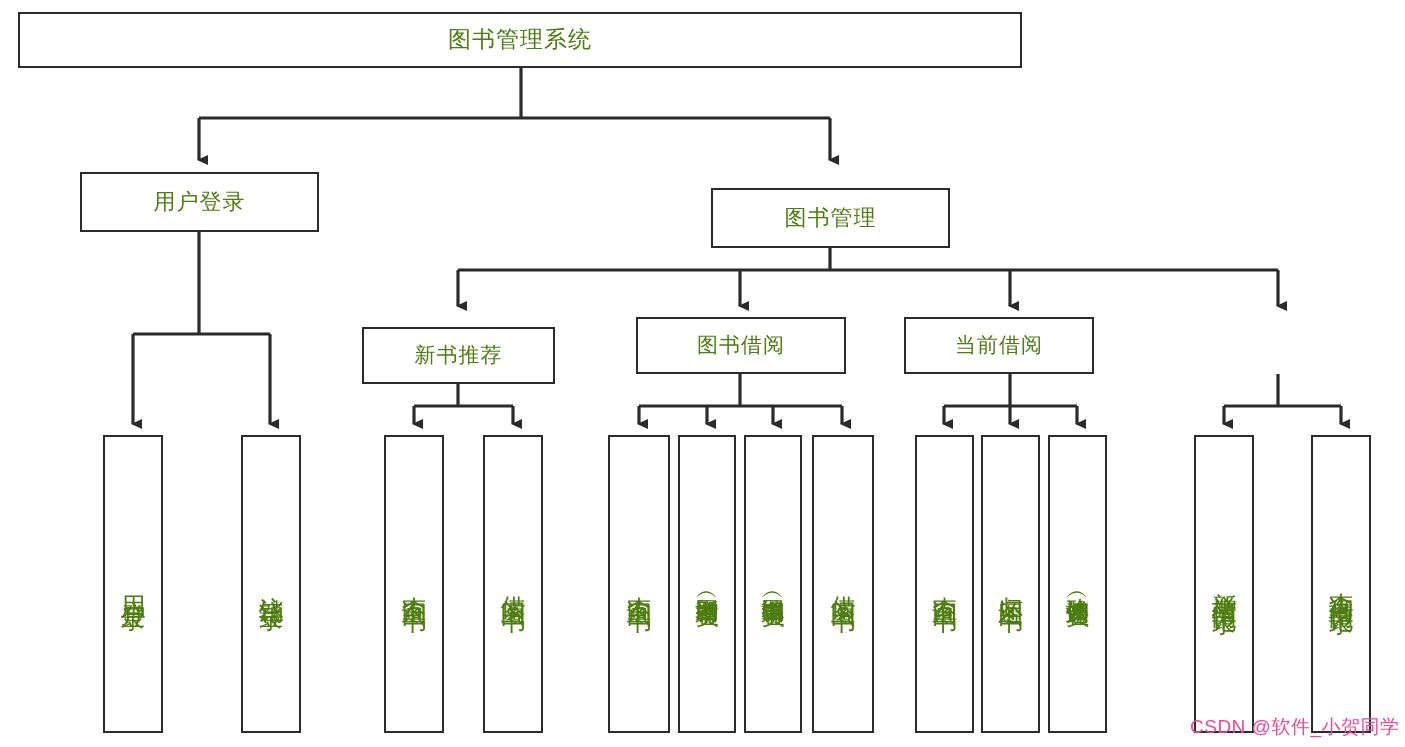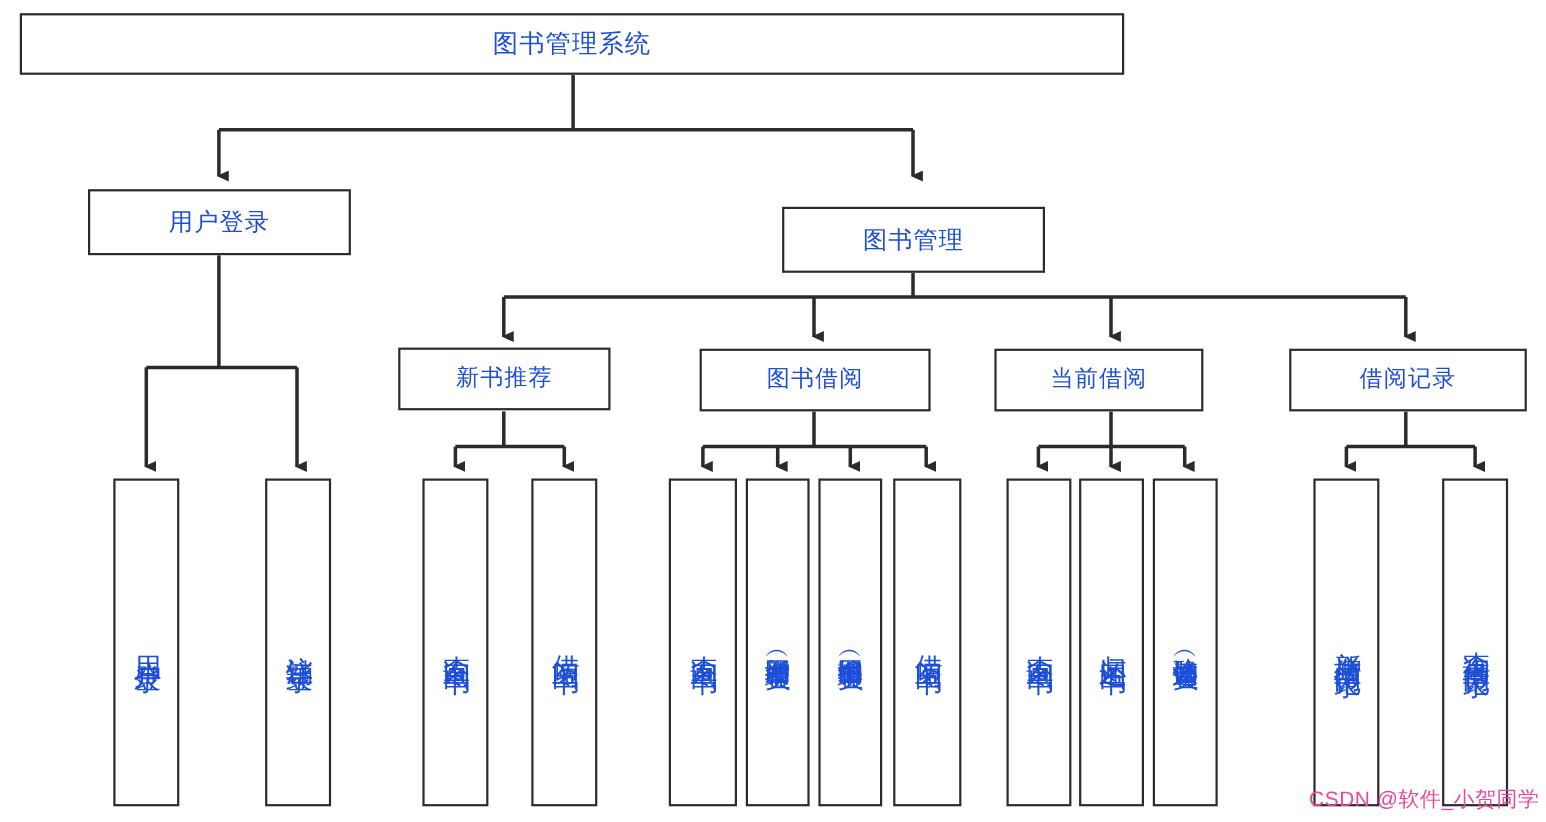--- a/index.html
+++ b/index.html
@@ -24,21 +24,21 @@
     pointer-events: none;
   }
   .node {
     position: absolute;
     box-sizing: border-box;
     border: 2px solid #2b2b2b;
     background: #ffffff;
     display: flex;
     align-items: center;
     justify-content: center;
-    color: #1d4ed8;
+    color: #4d7c0f;
     text-align: left;
     line-height: 1.18;
   }
   .node.root {
     font-size: 23px;
     letter-spacing: 1px;
   }
   .node.lvl2 {
     font-size: 22px;
     letter-spacing: 1px;
@@ -130,31 +130,28 @@
     <span>图书管理系统</span>
   </div>
 
   <div class="node lvl2" style="left:80px; top:172px; width:239px; height:60px;">
     <span>用户登录</span>
   </div>
   <div class="node lvl2" style="left:711px; top:172px; width:239px; height:60px;margin-top:16px;">
     <span>图书管理</span>
   </div>
 
-  <div class="node lvl3" style="left:362px; top:316px; width:193px; height:57px;">
+  <div class="node lvl3" style="left:362px; top:327px; width:193px; height:57px;">
     <span>新书推荐</span>
   </div>
   <div class="node lvl3" style="left:636px; top:317px; width:210px; height:57px;">
     <span>图书借阅</span>
   </div>
   <div class="node lvl3" style="left:904px; top:317px; width:190px; height:57px;">
     <span>当前借阅</span>
-  </div>
-  <div class="node lvl3" style="left:1172px; top:317px; width:216px; height:57px;">
-    <span>借阅记录</span>
   </div>
 
   <div class="node leaf" style="left:103px; top:435px; width:60px; height:298px;">
     <span>用户登录</span>
   </div>
   <div class="node leaf" style="left:241px; top:435px; width:60px; height:298px;">
     <span>注销登录</span>
   </div>
 
   <div class="node leaf" style="left:384px; top:435px; width:60px; height:298px;">

